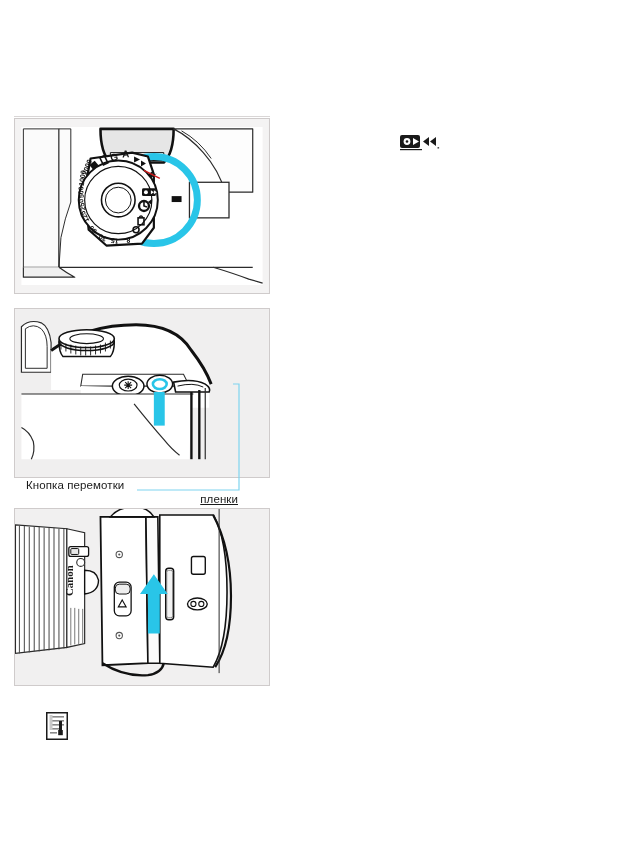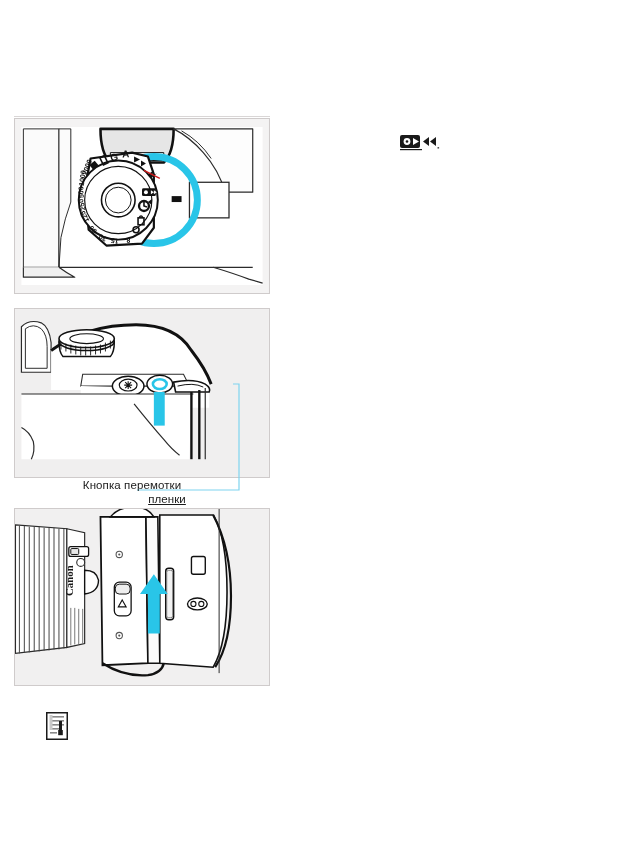--- a/index.html
+++ b/index.html
@@ -34,22 +34,22 @@
   
   #caption{
     position:absolute;
     left:18px;top:479px;
     width:220px;
     font-size:11.5px;
     line-height:13.5px;
     color:#1a1a1a;
     letter-spacing:.1px;
   }
-  #caption .l1{display:block;text-align:center;padding-left:8px;}
-  #caption .l2{display:block;text-align:center;padding-left:78px;text-decoration:underline;}
+  #caption .l1{display:block;text-align:left;padding-left:8px;}
+  #caption .l2{display:block;text-align:right;padding-left:78px;text-decoration:underline;}
 
   
   #leader{
     position:absolute;
     left:137px;top:382px;
     width:104px;height:114px;
     pointer-events:none;
   }
 
   

